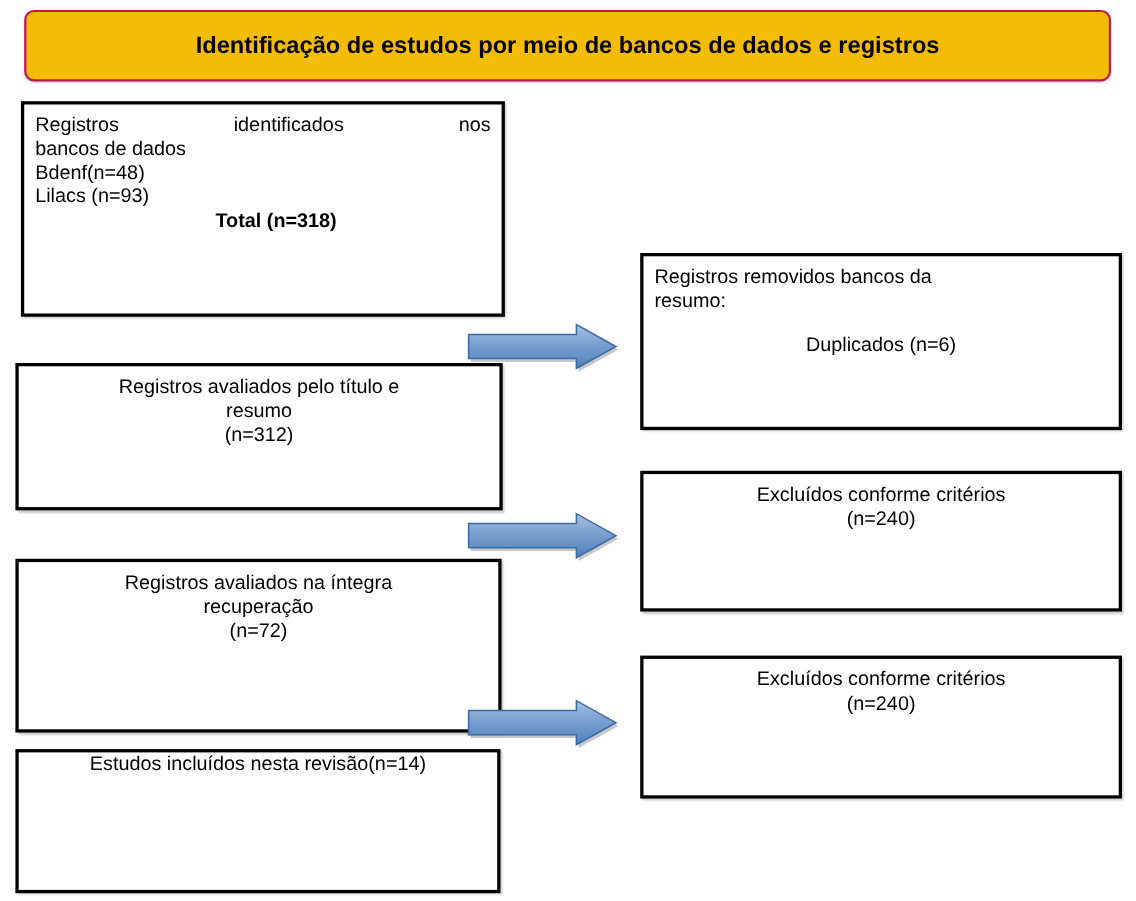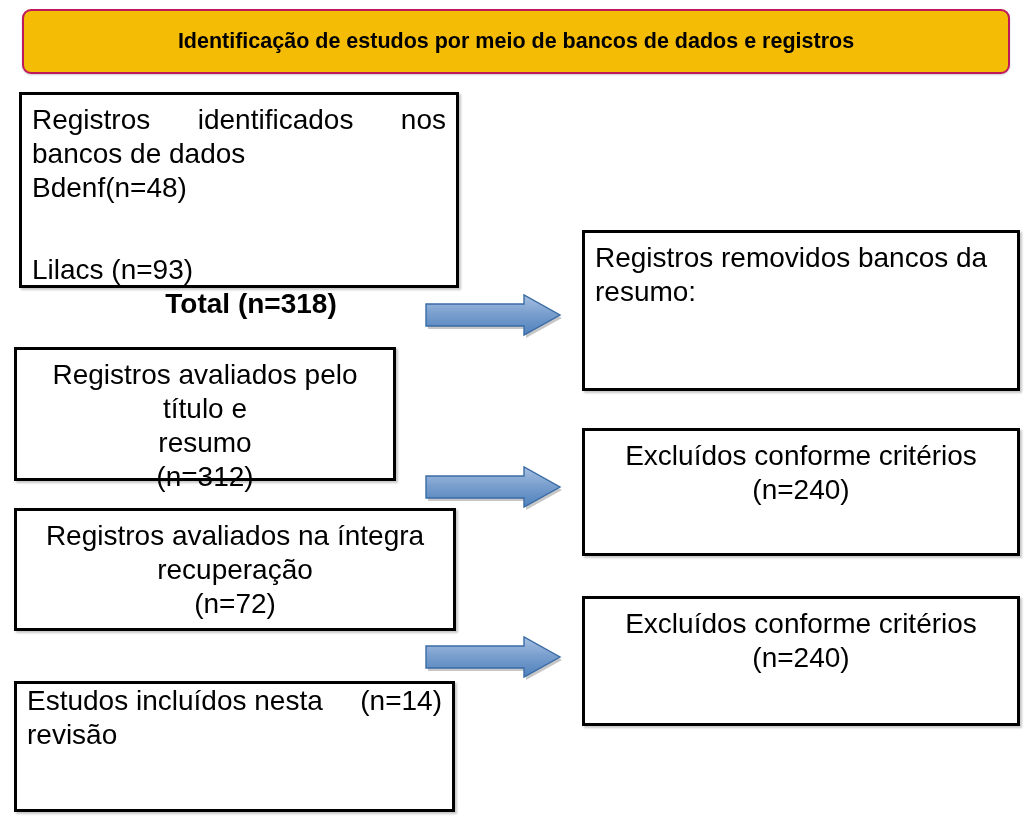--- a/index.html
+++ b/index.html
@@ -47,21 +47,21 @@
 
   
   .box {
     position: absolute;
     box-sizing: border-box;
     background: #ffffff;
     border: 3px solid #000000;
     box-shadow: 2px 2px 2px rgba(0,0,0,0.22);
   }
   .box-text {
-    font-size: 28px;
+    font-size: 18px;
     line-height: 1.21;
     color: #000000;
     padding: 8px 10px 0 10px;
     box-sizing: border-box;
   }
   .t-center { text-align: center; }
   .t-left   { text-align: left; }
   .t-just   { text-align: justify; text-align-last: justify; }
   .bold-ind { font-weight: bold; padding-left: 24px; display: block; text-align: center; }
   .vcenter {
@@ -87,34 +87,34 @@
 
   <div class="banner">
     <div class="banner-title">Identificação de estudos por meio de bancos de dados e registros</div>
   </div>
 
   <div class="box" style="left:19px; top:92px; width:440px; height:196px;">
     <div class="box-text">
       <span class="t-just" style="display:block;">Registros identificados nos</span>
       <span class="t-left" style="display:block;">bancos de dados</span>
       <span class="t-left" style="display:block;">Bdenf(n=48)</span>
-      <span class="t-left" style="display:block;margin-top:48px;">Lilacs (n=93)</span>
+      <span class="t-left" style="display:block;">Lilacs (n=93)</span>
       <span class="bold-ind">Total (n=318)</span>
     </div>
   </div>
 
-  <div class="box" style="left:14px; top:347px; width:382px; height:134px;">
+  <div class="box" style="left:14px; top:330px; width:443px; height:134px;">
     <div class="box-text t-center">
       <span style="display:block;">Registros avaliados pelo título e</span>
       <span style="display:block;">resumo</span>
       <span style="display:block;">(n=312)</span>
     </div>
   </div>
 
-  <div class="box" style="left:14px; top:508px; width:442px; height:123px;">
+  <div class="box" style="left:14px; top:508px; width:442px; height:158px;">
     <div class="box-text t-center">
       <span style="display:block;">Registros avaliados na íntegra</span>
       <span style="display:block;">recuperação</span>
       <span style="display:block;">(n=72)</span>
     </div>
   </div>
 
   <div class="box" style="left:14px; top:681px; width:441px; height:131px;">
     <div class="box-text t-left" style="padding-top:0;">
       <div class="vcenter">
@@ -122,20 +122,21 @@
         <span style="display:block;">(n=14)</span>
       </div>
     </div>
   </div>
 
   <div class="box" style="left:582px; top:230px; width:438px; height:161px;">
     <div class="box-text">
       <span class="t-left" style="display:block;">Registros removidos bancos da</span>
       <span class="t-left" style="display:block;">resumo:</span>
       <span class="spacer-line"></span>
+      <span class="t-center" style="display:block;">Duplicados (n=6)</span>
     </div>
   </div>
 
   <div class="box" style="left:582px; top:428px; width:438px; height:128px;">
     <div class="box-text t-center">
       <span style="display:block;">Excluídos conforme critérios</span>
       <span style="display:block;">(n=240)</span>
     </div>
   </div>
 

